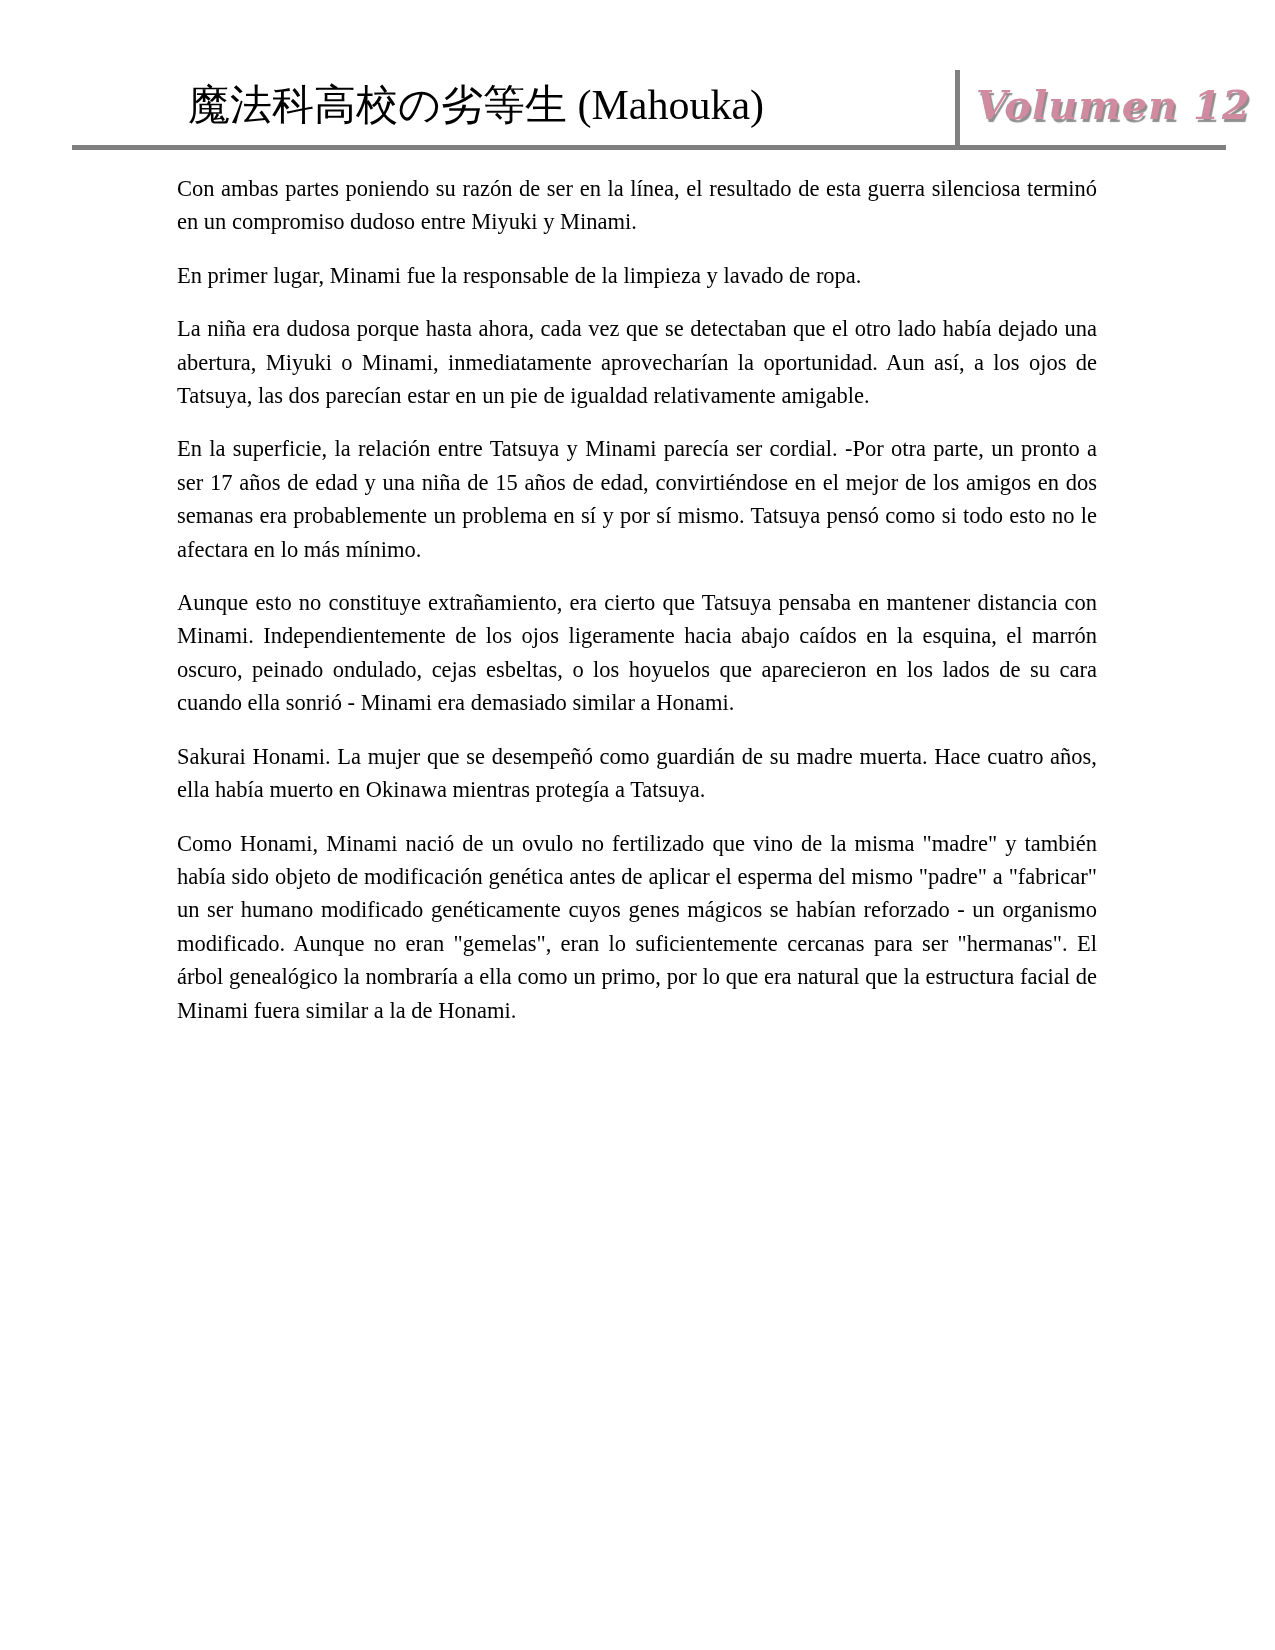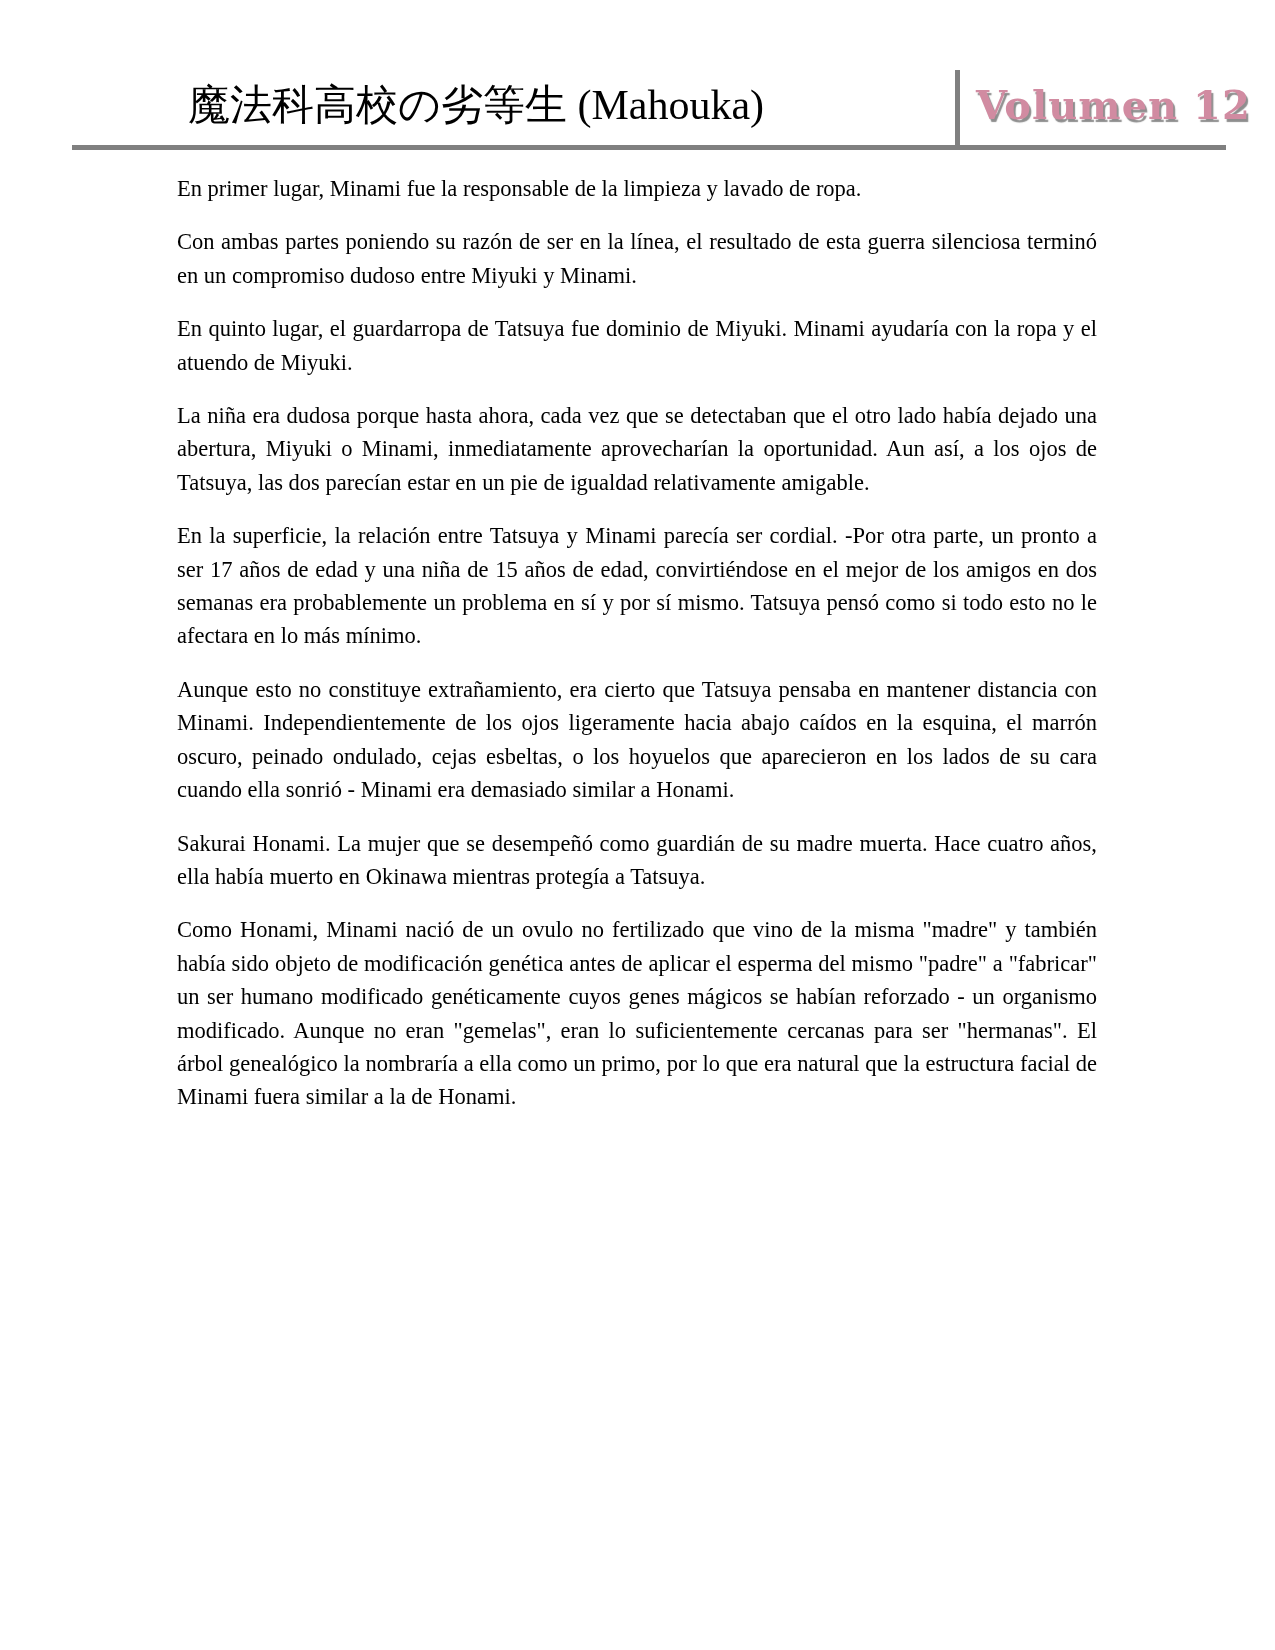--- a/index.html
+++ b/index.html
@@ -40,20 +40,21 @@
     left: 976px;
     top: 85px;
     font-size: 40px;
     line-height: 1;
     font-weight: bold;
     color: #d18ba1;
     text-shadow: 2px 3px 1px rgba(130,130,130,0.9);
     white-space: nowrap;
     font-family: "DejaVu Serif", "Liberation Serif", serif;
     letter-spacing: 1px;
+    font-style: italic;
   }
   .header-rule {
     position: absolute;
     left: 72px;
     top: 145px;
     width: 1154px;
     height: 5px;
     background: #808080;
   }
   
@@ -88,23 +89,22 @@
 
   <div class="doc-title">魔法科高校の劣等生 (Mahouka)</div>
 
   <div class="header-vbar"></div>
 
   <div class="volume-label">Volumen 12</div>
 
   <div class="header-rule"></div>
 
   <div class="content">
+    <p>Con ambas partes poniendo su razón de ser en la línea, el resultado de esta guerra silenciosa terminó en un compromiso dudoso entre Miyuki y Minami.</p>
     <p>En primer lugar, Minami fue la responsable de la limpieza y lavado de ropa.</p>
-    <p>Con ambas partes poniendo su razón de ser en la línea, el resultado de esta guerra silenciosa terminó en un compromiso dudoso entre Miyuki y Minami.</p>
-    <p>En quinto lugar, el guardarropa de Tatsuya fue dominio de Miyuki. Minami ayudaría con la ropa y el atuendo de Miyuki.</p>
     <p>La niña era dudosa porque hasta ahora, cada vez que se detectaban que el otro lado había dejado una abertura, Miyuki o Minami, inmediatamente aprovecharían la oportunidad. Aun así, a los ojos de Tatsuya, las dos parecían estar en un pie de igualdad relativamente amigable.</p>
     <p>En la superficie, la relación entre Tatsuya y Minami parecía ser cordial. -Por otra parte, un pronto a ser 17 años de edad y una niña de 15 años de edad, convirtiéndose en el mejor de los amigos en dos semanas era probablemente un problema en sí y por sí mismo. Tatsuya pensó como si todo esto no le afectara en lo más mínimo.</p>
     <p>Aunque esto no constituye extrañamiento, era cierto que Tatsuya pensaba en mantener distancia con Minami. Independientemente de los ojos ligeramente hacia abajo caídos en la esquina, el marrón oscuro, peinado ondulado, cejas esbeltas, o los hoyuelos que aparecieron en los lados de su cara cuando ella sonrió - Minami era demasiado similar a Honami.</p>
     <p>Sakurai Honami. La mujer que se desempeñó como guardián de su madre muerta. Hace cuatro años, ella había muerto en Okinawa mientras protegía a Tatsuya.</p>
     <p>Como Honami, Minami nació de un ovulo no fertilizado que vino de la misma "madre" y también había sido objeto de modificación genética antes de aplicar el esperma del mismo "padre" a "fabricar" un ser humano modificado genéticamente cuyos genes mágicos se habían reforzado - un organismo modificado. Aunque no eran "gemelas", eran lo suficientemente cercanas para ser "hermanas". El árbol genealógico la nombraría a ella como un primo, por lo que era natural que la estructura facial de Minami fuera similar a la de Honami.</p>
   </div>
 
   <div class="page-number">23</div>
 
 </div>

